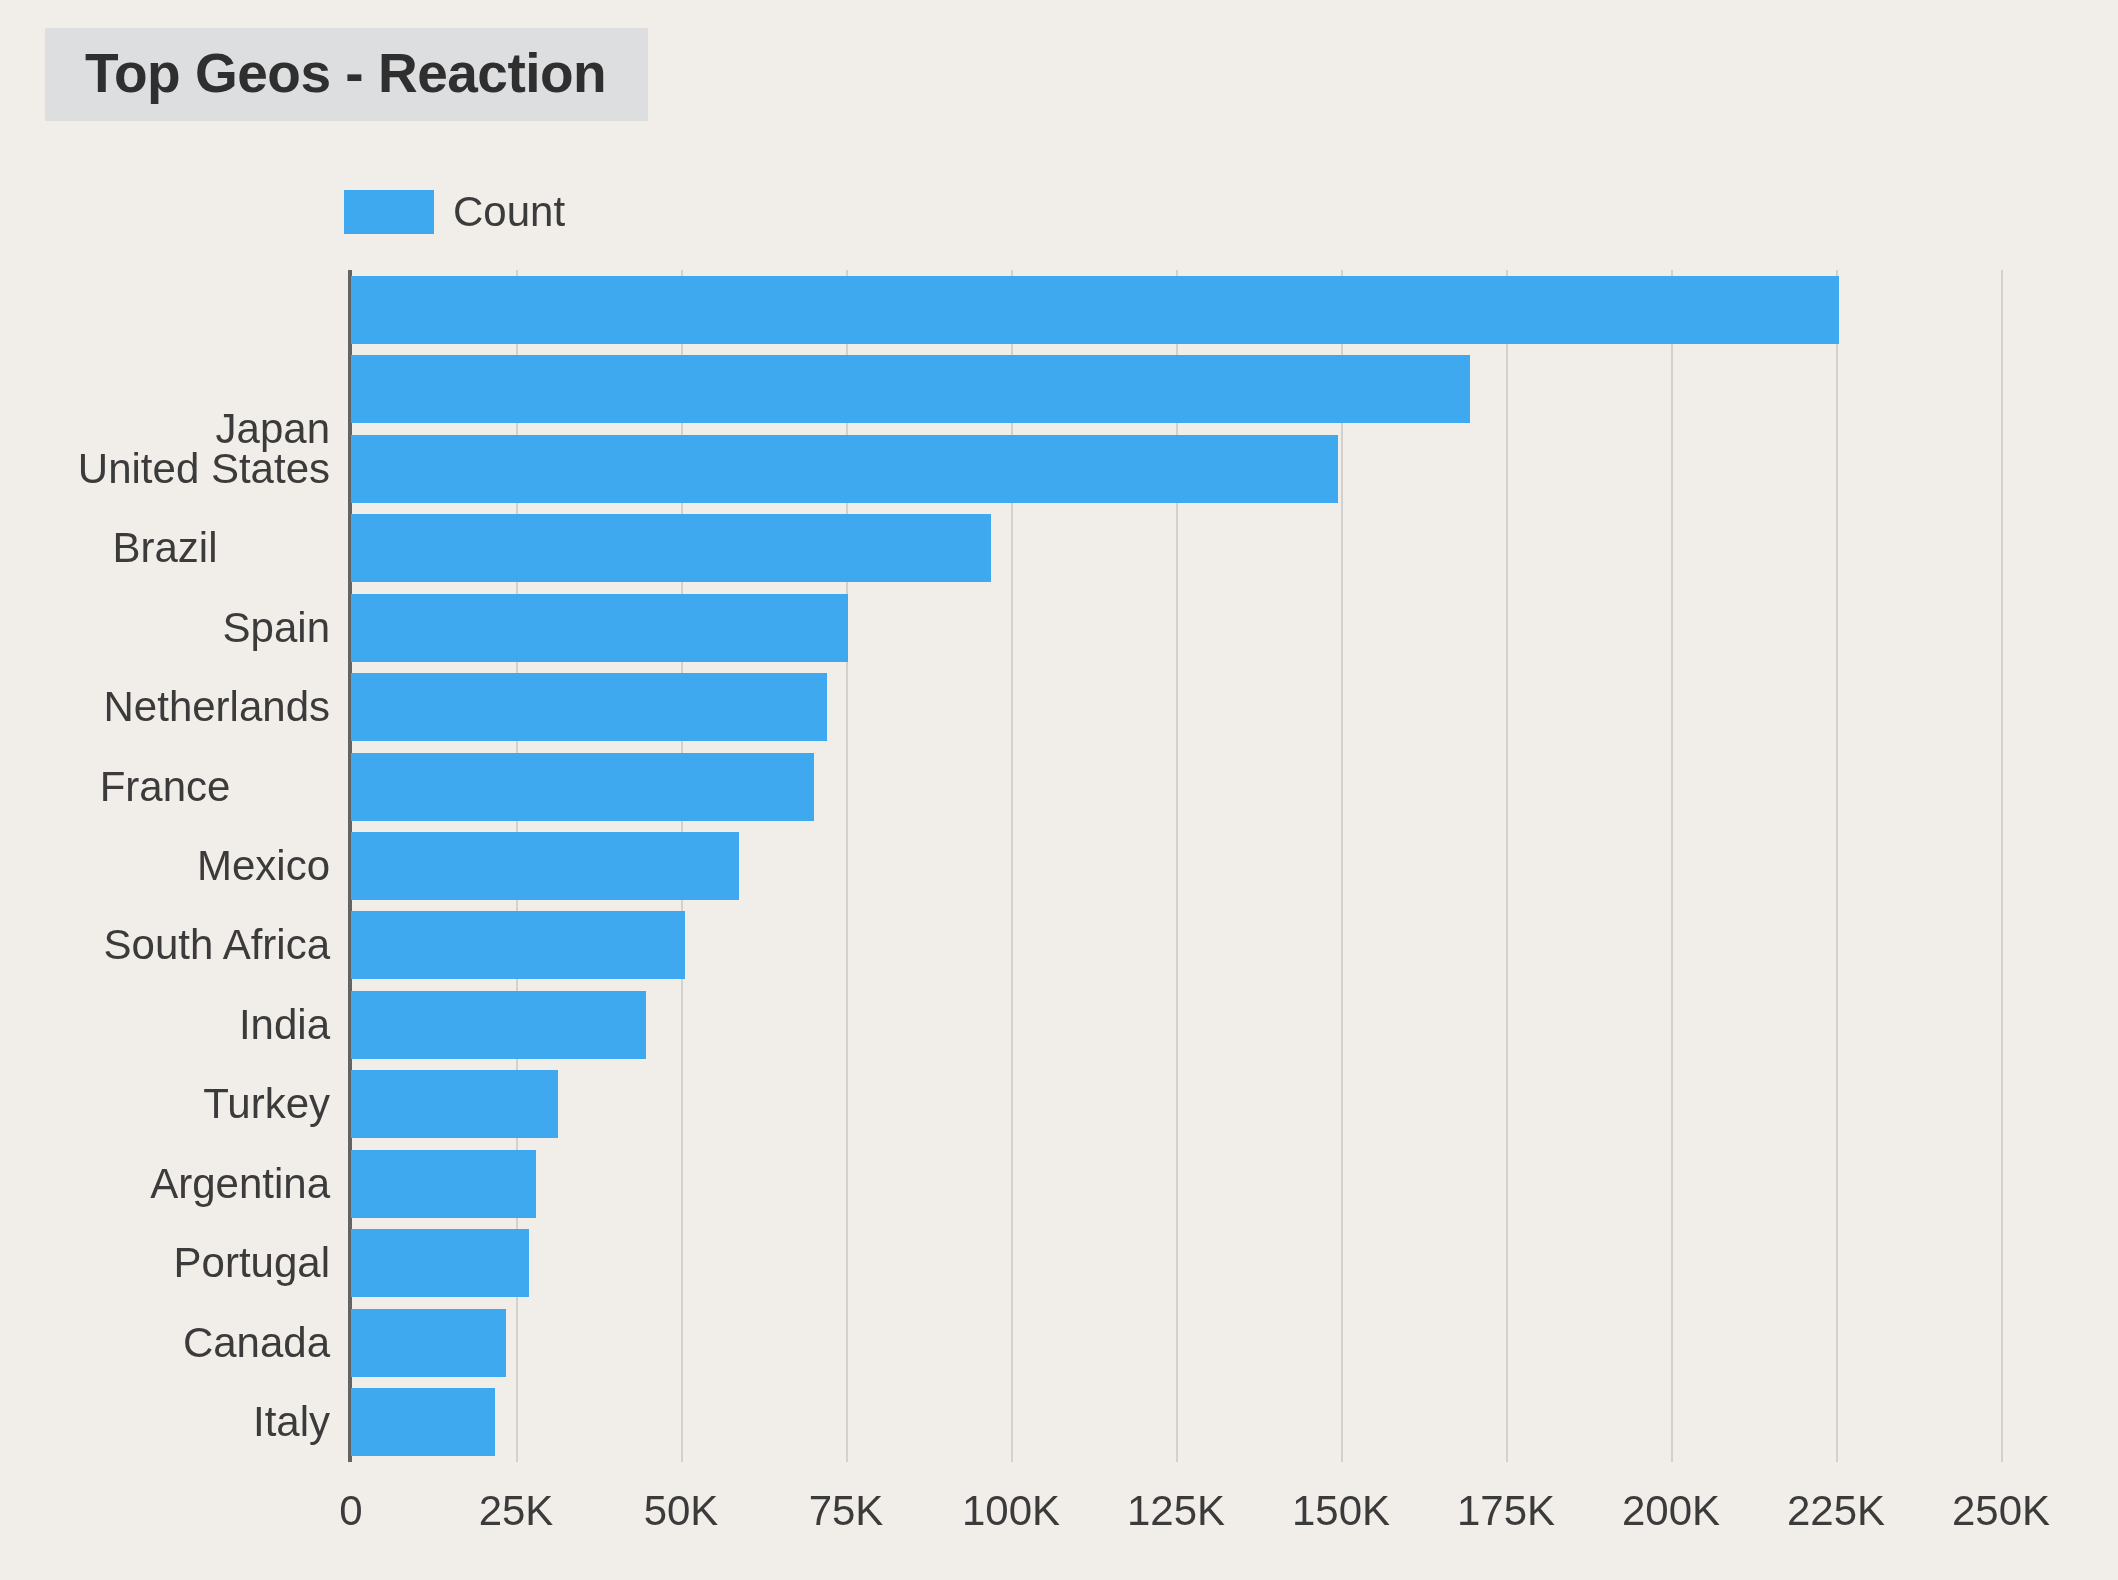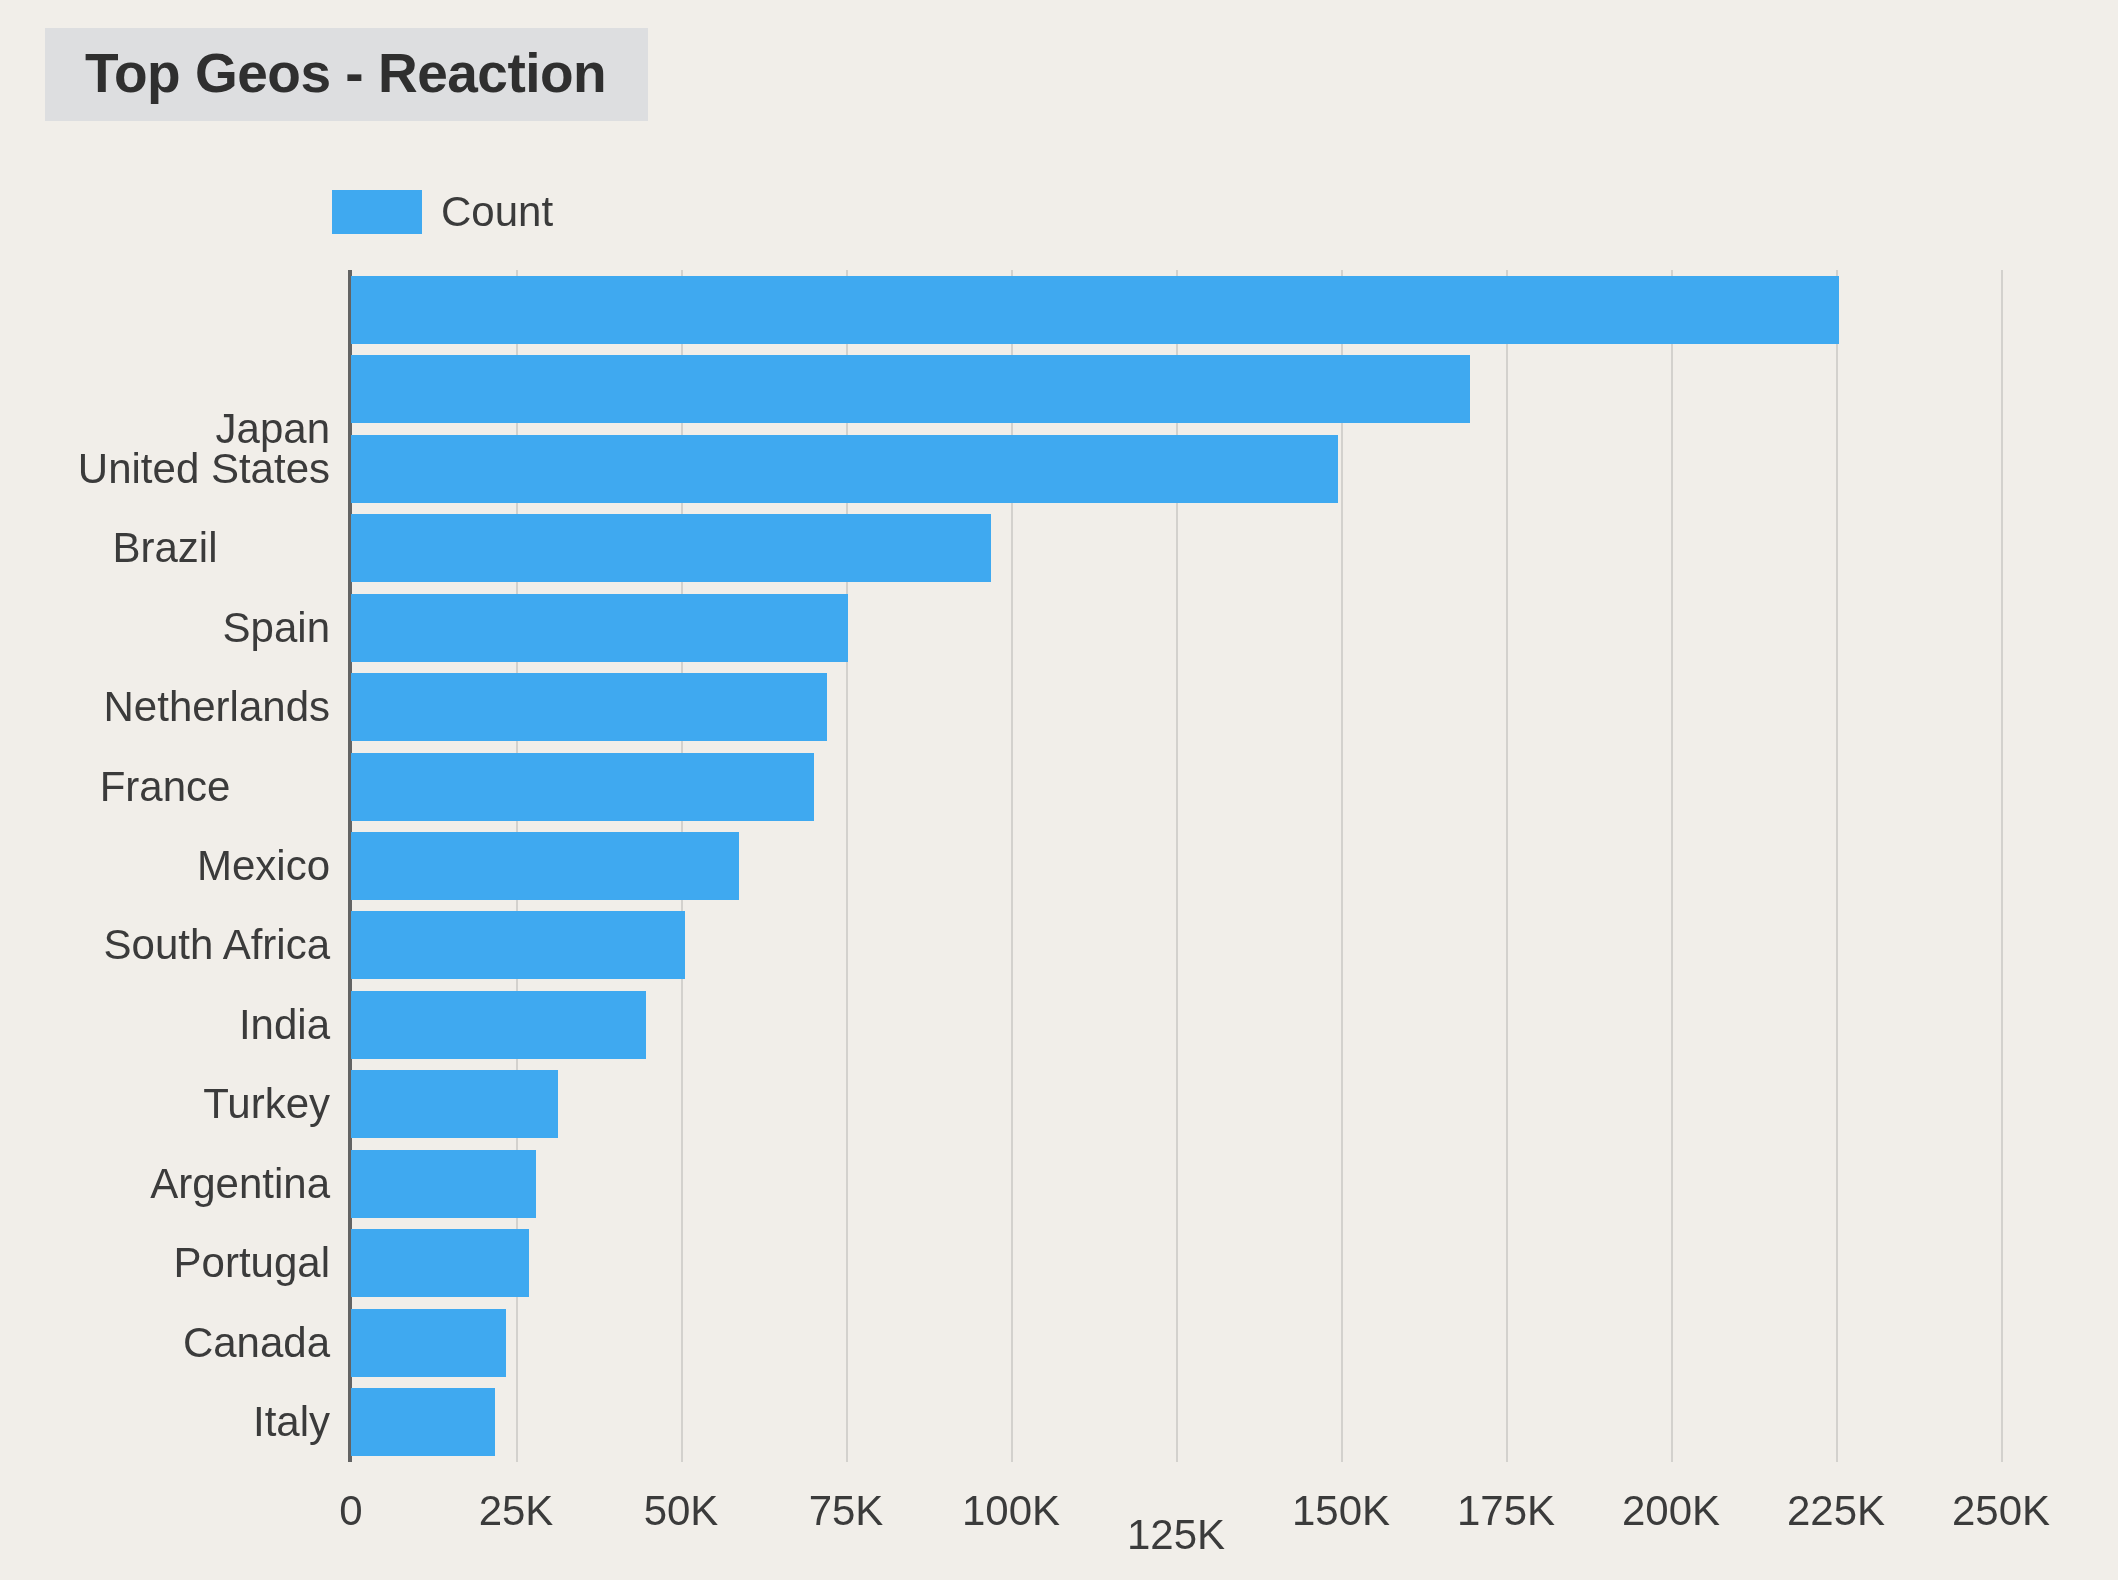--- a/index.html
+++ b/index.html
@@ -36,21 +36,21 @@
     font-weight: bold;
     color: #2f2f2f;
     line-height: 1.0;
     white-space: nowrap;
     letter-spacing: -0.5px;
   }
 
   
   .legend {
     position: absolute;
-    left: 332px;
+    left: 344px;
     top: 190px;
     display: flex;
     align-items: center;
   }
   .legend-swatch {
     width: 90px;
     height: 44px;
   }
   .legend-label {
     margin-left: 19px;
@@ -234,21 +234,21 @@
         </div>
       </div>
   </div>
 
   <div class="xlabels">
       <div class="xlabel" style="left: 351px;">0</div>
       <div class="xlabel" style="left: 516px;">25K</div>
       <div class="xlabel" style="left: 681px;">50K</div>
       <div class="xlabel" style="left: 846px;">75K</div>
       <div class="xlabel" style="left: 1011px;">100K</div>
-      <div class="xlabel" style="left: 1176px; margin-top: 24px;">125K</div>
+      <div class="xlabel" style="left: 1176px;">125K</div>
       <div class="xlabel" style="left: 1341px;">150K</div>
       <div class="xlabel" style="left: 1506px;">175K</div>
       <div class="xlabel" style="left: 1671px;">200K</div>
       <div class="xlabel" style="left: 1836px;">225K</div>
       <div class="xlabel" style="left: 2001px;">250K</div>
     </div>
 
 </div>
 
 </body></html>

